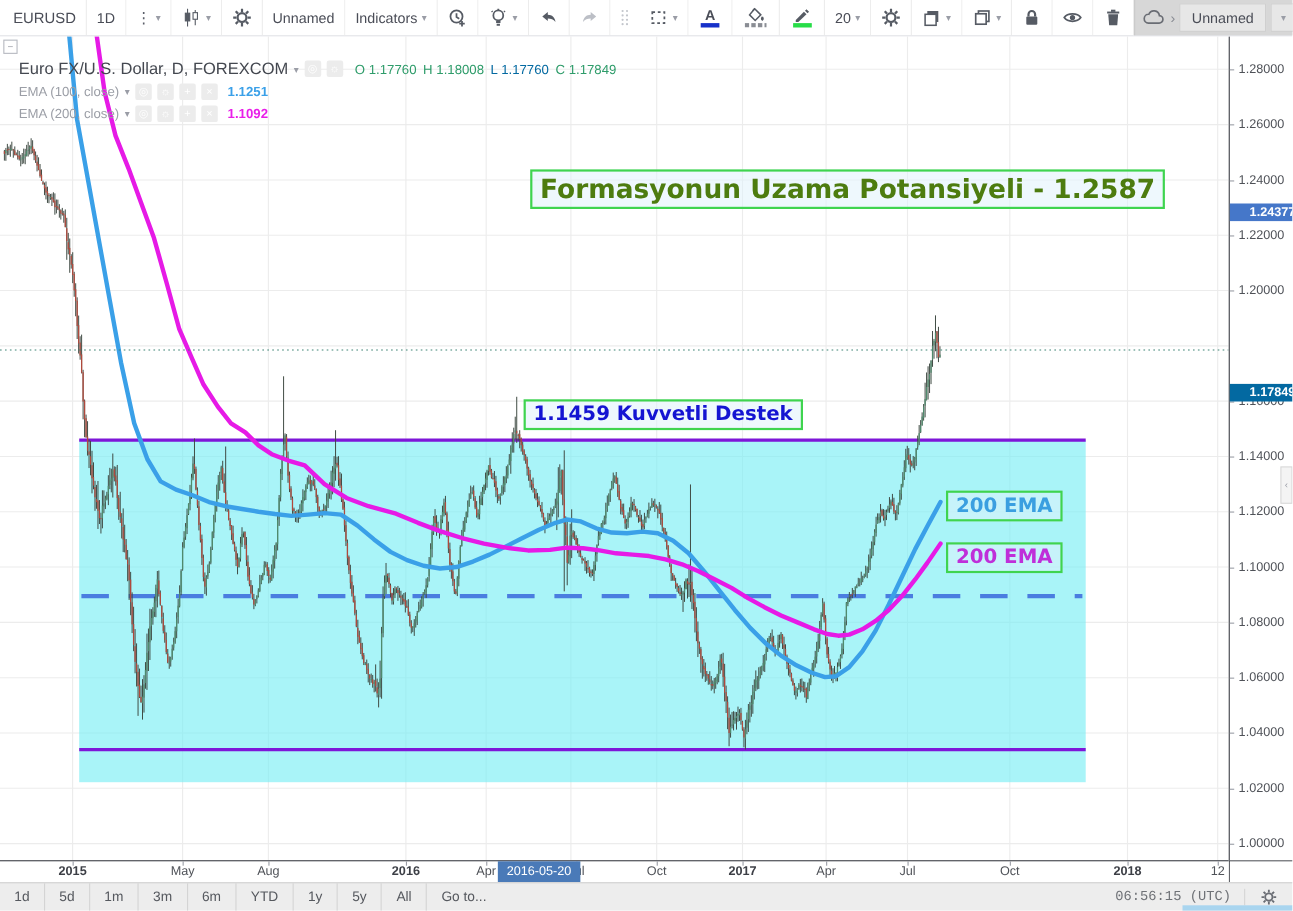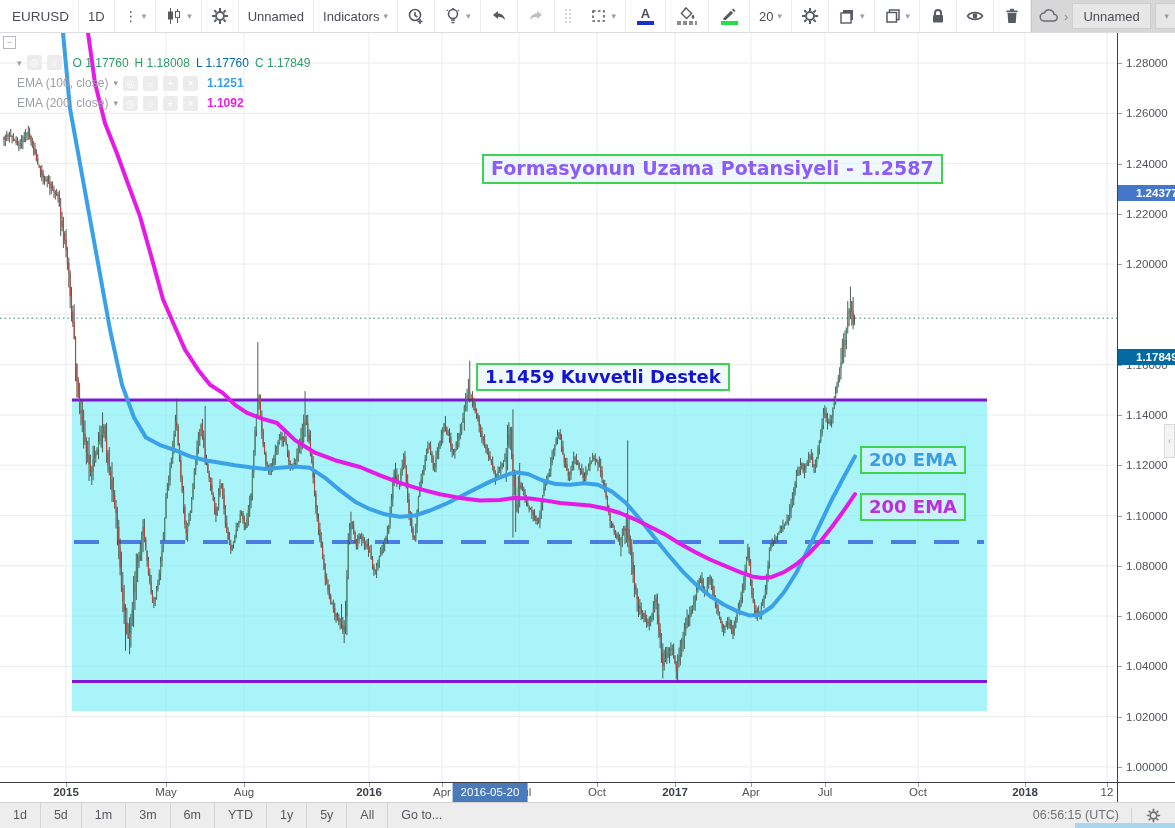--- a/index.html
+++ b/index.html
@@ -72,21 +72,21 @@
   #axis-corner { position:absolute; left:1117px; top:782px; width:58px; height:20px; background:#fff;
     border-top:1px solid #3c3f46; border-left:1px solid #3c3f46; }
 
   
   #toolbar-bottom { position:absolute; left:0; top:802px; width:1175px; height:26px;
     background:#ededed; border-top:1px solid #d2d2d2; display:flex; align-items:center;
     font-size:12.5px; color:#55585e; z-index:40; }
   .rbtn { padding:0 13px; border-left:1px solid #d4d4d4; cursor:pointer; line-height:25px; }
   .rbtn:first-child { border-left:none; }
   #tb-spacer { flex:1; }
-  .rightitem { padding:0 12px; border-left:1px solid #d4d4d4; cursor:pointer; line-height:25px; }
+  .rightitem { padding:0 12px; border-left:1px solid #d4d4d4; cursor:pointer; line-height:25px;font-family:Liberation Mono, monospace; }
   #clock { color:#6f7277; border-left:none; cursor:default; }
   #bb-gear { display:flex; align-items:center; padding:0 14px; border-left:1px solid #d4d4d4; cursor:pointer; }
 
   
   #panel-tab { position:absolute; left:1164px; top:424px; width:11px; height:34px; background:#f4f4f4;
     border:1px solid #d9d9d9; color:#9a9da6; font-size:9px; line-height:32px; text-align:center;
     z-index:30; cursor:pointer; }
   #blue-strip { position:absolute; left:1075px; top:823px; width:100px; height:5px;
     background:#a9d5ef; z-index:50; }
 </style>
@@ -931,20 +931,21 @@
           <rect x="852.58" y="277.9" width="1.15" height="13.7"></rect>
         </g>
         <path d="M63 -0.2L70 75.3L80 130.6L90 185.9L100 241.2L110 296.5L122 351.8L134 384.5L146 404.6L160 412.1L175 417.2L190 423.4L205 427.2L220 429.7L235 432.2L250 434.3L265 436.0L280 434.8L295 433.5L310 434.8L325 444.8L340 457.4L355 468.7L370 476.2L385 481.3L400 483.8L415 482.5L430 477.5L445 471.2L460 463.7L475 456.1L490 448.6L505 442.3L515 439.3L528 441.0L542 447.3L556 451.1L570 451.8L584 450.3L598 451.8L612 458.6L626 470.0L640 486.3L654 503.9L668 521.5L682 537.8L696 551.7L710 563.0L724 571.8L738 578.6L750 582.6L760 581.8L772 573.5L784 559.2L796 540.3L808 516.5L820 491.3L832 466.2L844 443.6L855 423.4" fill="none" stroke="#3aa0e8" stroke-width="4" stroke-linejoin="round" stroke-linecap="round"></path>
         <path d="M88 -0.2L95 50.1L105 90.3L117 120.5L128 150.7L140 183.4L152 226.1L163 266.3L175 294.0L185 316.6L198 336.7L210 351.8L223 360.1L235 371.9L247 379.9L262 385.7L277 390.0L295 407.1L315 419.7L335 427.2L360 434.0L380 442.3L400 449.8L420 456.1L440 461.2L460 464.9L480 467.4L500 466.9L515 464.9L530 465.4L545 467.4L560 470.0L575 471.2L590 472.5L605 475.5L620 480.0L635 486.3L650 493.8L665 501.4L680 510.7L695 519.0L710 526.5L725 532.8L740 539.1L752 543.4L762 544.9L772 543.9L784 539.1L796 531.5L808 521.5L820 508.9L832 493.8L843 478.7L855 461.2" fill="none" stroke="#e61ae6" stroke-width="4" stroke-linejoin="round" stroke-linecap="round"></path>
         <line x1="0" y1="285.2" x2="1117" y2="285.2" stroke="#3d8374" stroke-width="1" stroke-dasharray="1.5 3"></line>
       </svg>
 
     <div id="legend">
       <div id="legend-collapse">−</div>
       <div class="lrow">
+        <span id="symbol-title">Euro FX/U.S. Dollar, D, FOREXCOM</span>
         <span class="caret">▾</span>
         <span class="mini">◎</span>
         <span class="mini">☼</span>
         <span class="ohlc" id="ohlc-row">
             <span style="color: rgb(46, 156, 106);">O 1.17760</span>
             <span style="color: rgb(46, 156, 106);">H 1.18008</span>
             <span style="color: #0369a1;">L 1.17760</span>
             <span style="color: rgb(46, 156, 106);">C 1.17849</span>
           </span>
       </div>
@@ -964,21 +965,21 @@
             <span class="mini">◎</span>
             <span class="mini">☼</span>
             <span class="mini">+</span>
             <span class="mini">×</span>
             <span class="ind-val" style="color:#e91ee9">1.1092</span>
           </div>
         </div>
     </div>
 
     <div id="annotations">
-        <div class="anno" style="left: 482px; top: 121px; font-size: 19px; color: #8b5cf6;">Formasyonun Uzama Potansiyeli - 1.2587</div>
+        <div class="anno" style="left: 482px; top: 121px; font-size: 24px; color: #4d7c0f;">Formasyonun Uzama Potansiyeli - 1.2587</div>
         <div class="anno" style="left: 476px; top: 330px; font-size: 18px; color: rgb(20, 20, 210);">1.1459 Kuvvetli Destek</div>
         <div class="anno" style="left: 860px; top: 413px; font-size: 18px; color: rgb(58, 159, 224);">200 EMA</div>
         <div class="anno" style="left: 860px; top: 460px; font-size: 18px; color: rgb(191, 47, 217);">200 EMA</div>
       </div>
   </div>
 
   <div id="price-axis">
       <div class="ptick" style="top: 30px;"></div>
       <div class="plabel" style="top: 30px;">1.28000</div>
       <div class="ptick" style="top: 80.28px;"></div>

